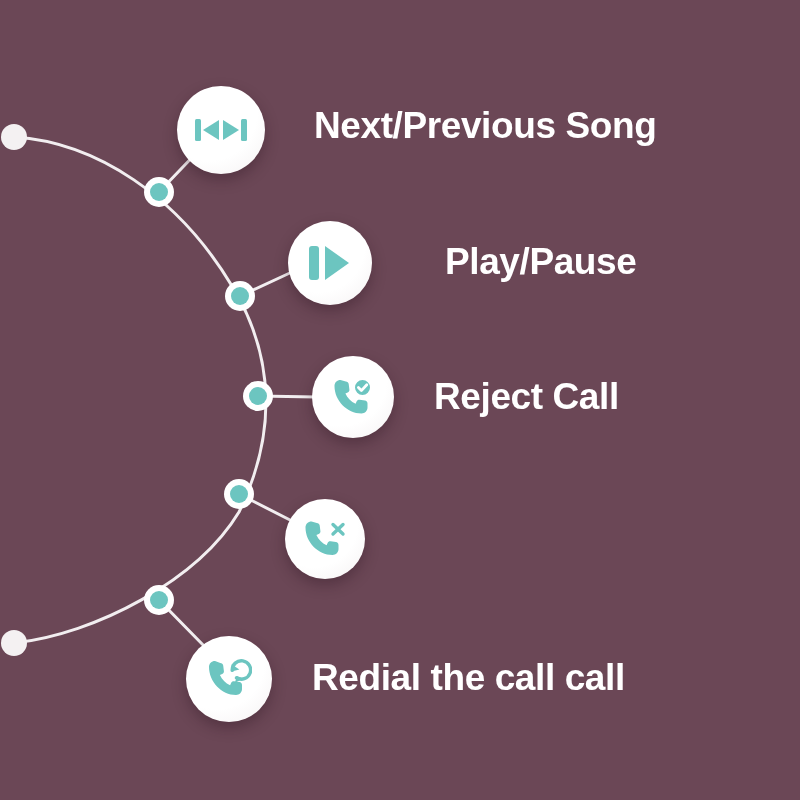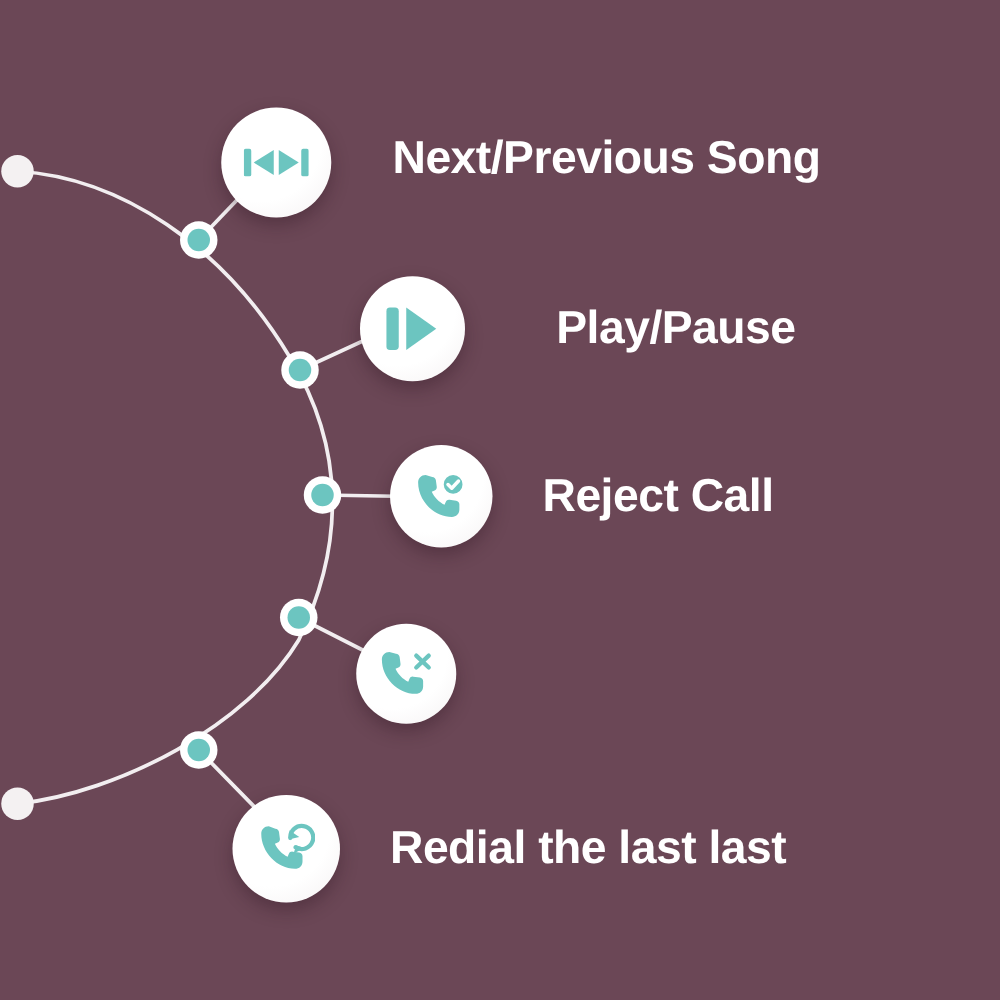--- a/index.html
+++ b/index.html
@@ -133,15 +133,15 @@
   <div class="icon-bubble" style="left:186px; top:636px; width:86px; height:86px;">
     <span>
       <svg width="46" height="44" viewBox="0 0 46 44">
         <path d="M9 4 C5.5 4 3 6.6 3 10 C3 24.5 15.5 38 30 38 C33.5 38 36 35.5 36 32.1 L36 27.9 C36 26.4 34.9 25.2 33.4 25 L28.1 24.3 C26.8 24.1 25.6 24.8 25.1 26 L24.1 28.3 C19.6 26.1 15.9 22.4 13.9 17.9 L16.2 16.9 C17.4 16.4 18.1 15.2 17.9 13.9 L17.2 8.6 C17 7.1 15.8 6 14.3 6 Z" fill="#6cc5c0"></path>
         <path d="M26.2 13.4 A9.2 9.2 0 1 1 30.5 20.8" fill="none" stroke="#6cc5c0" stroke-width="3.4" stroke-linecap="round"></path>
         <path d="M25.5 7.2 L26.6 14.2 L33.4 12.5 Z" fill="#6cc5c0"></path>
         <path d="M37.5 21.4 L30.9 19.1 L28.9 25.8 Z" fill="#6cc5c0"></path>
       </svg>
     </span>
   </div>
-  <div class="feature-label" style="left:312px; top:659px;">Redial the last last</div>
+  <div class="feature-label" style="left:312px; top:659px;">Redial the call call</div>
 
 </div>
 
 </body></html>

